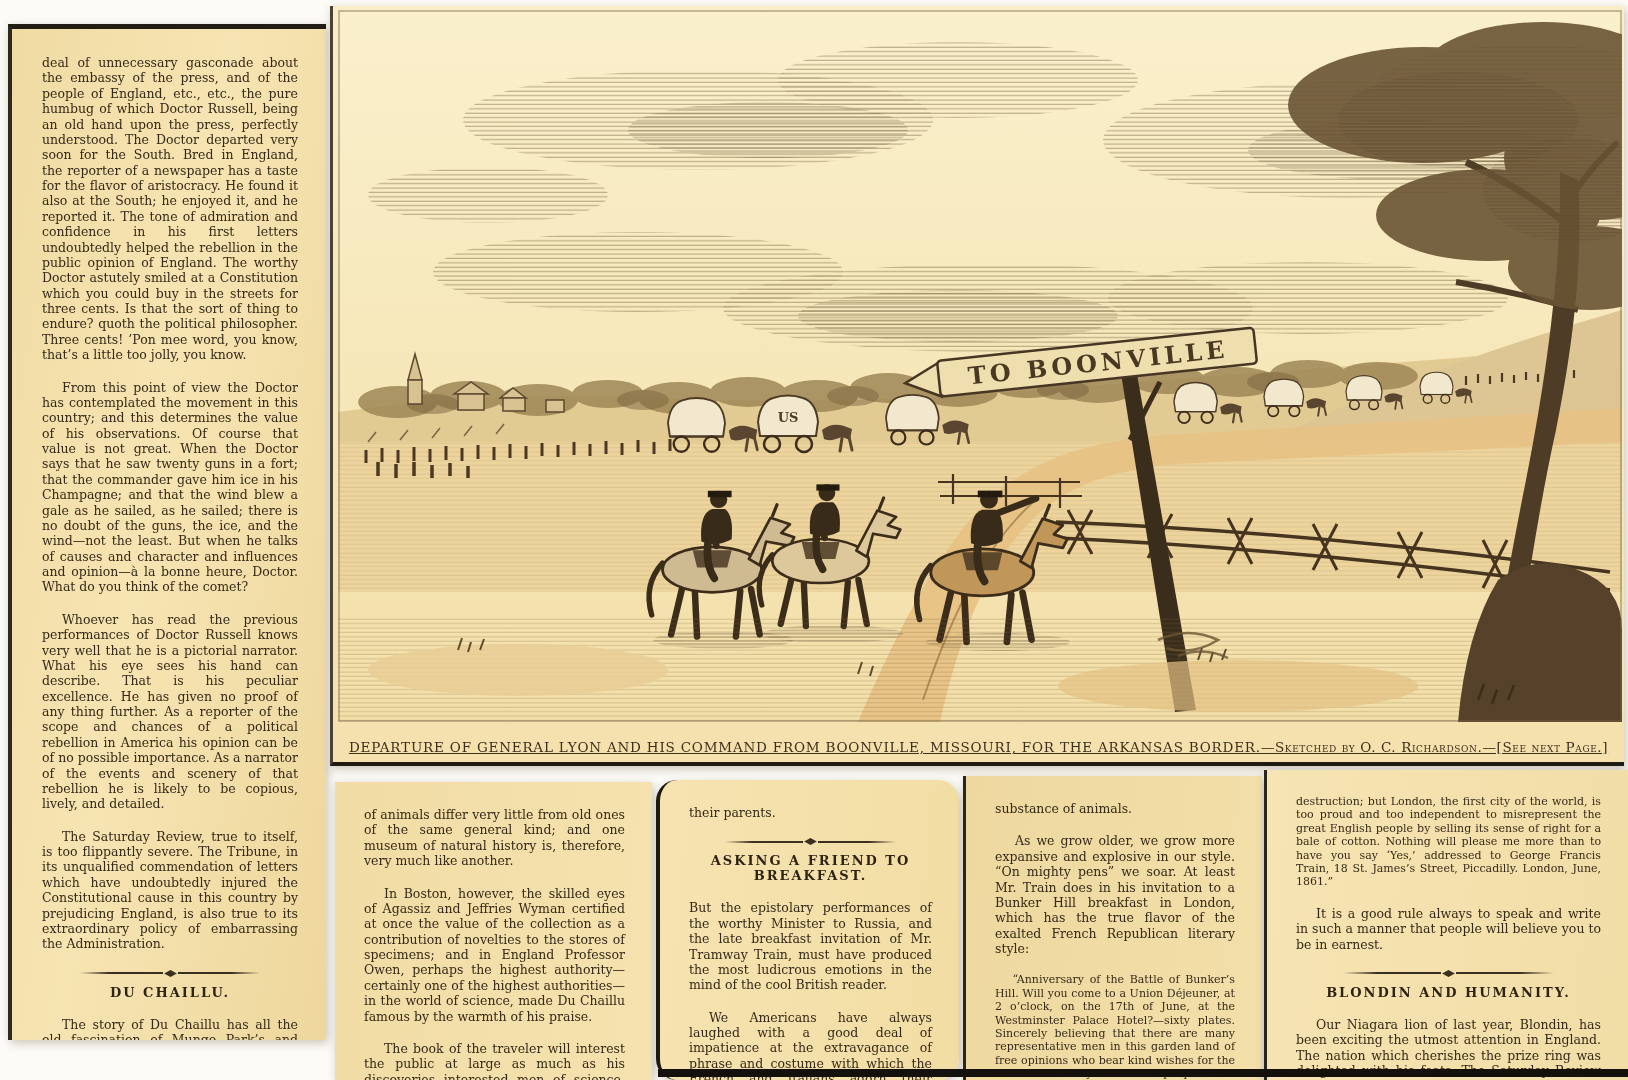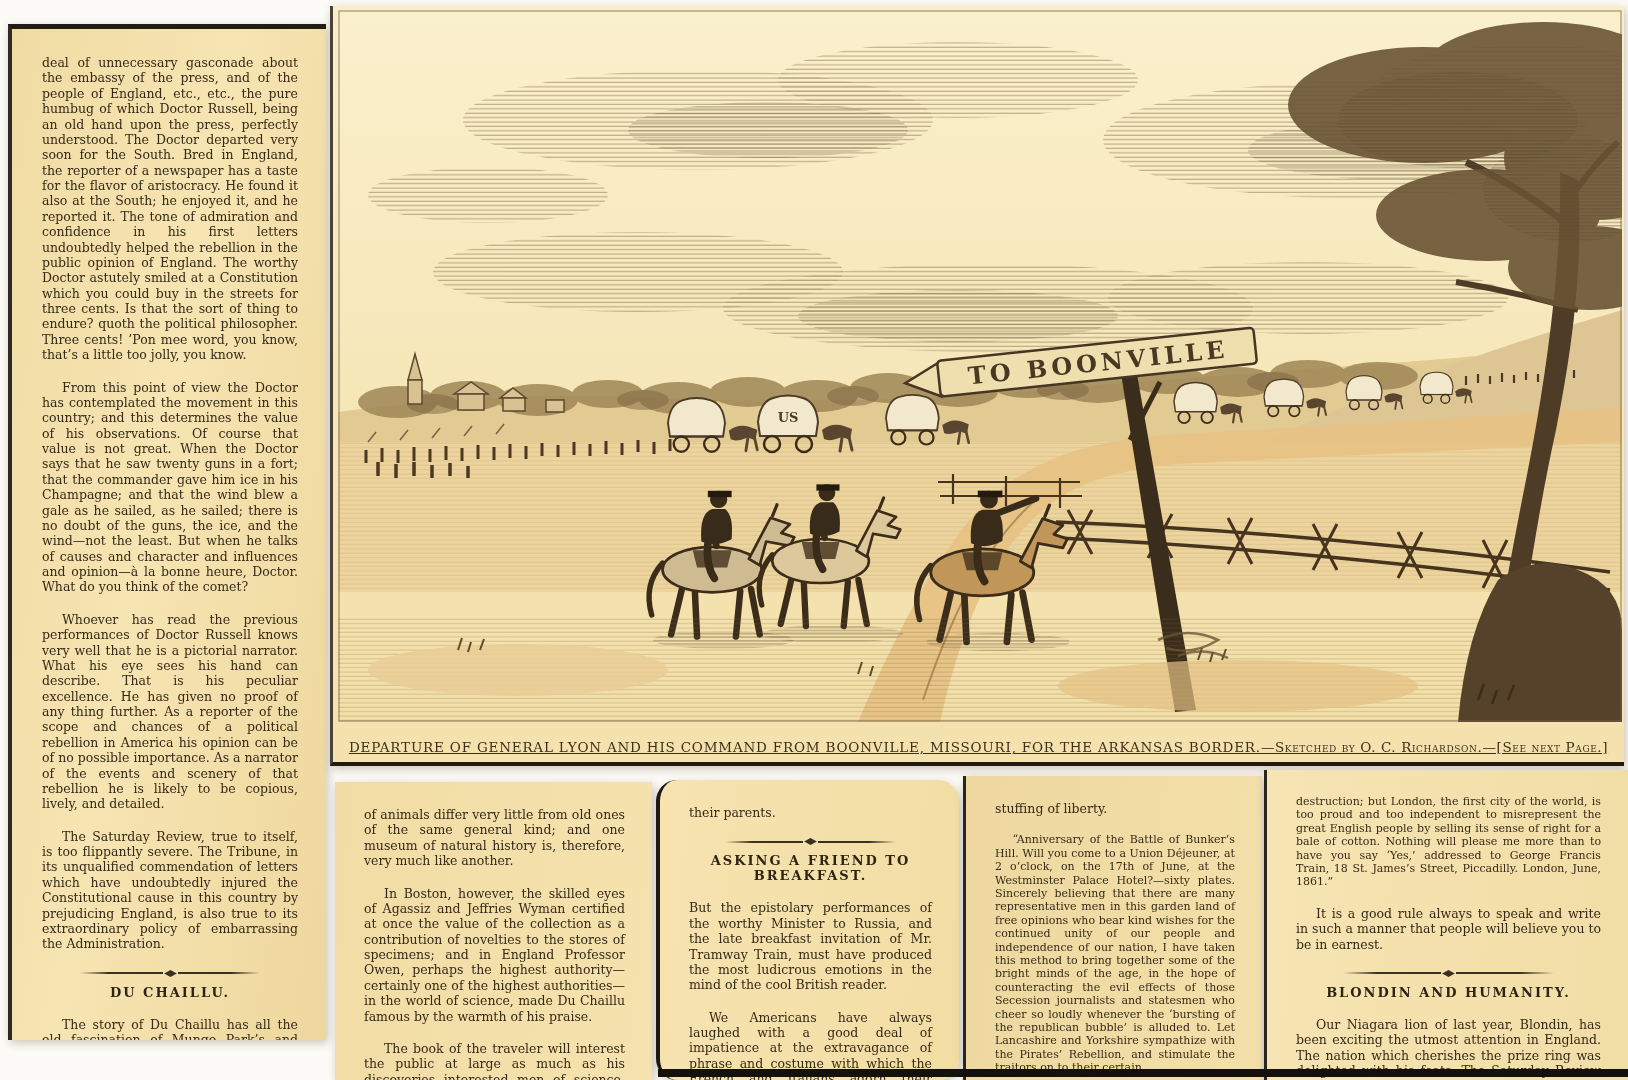--- a/index.html
+++ b/index.html
@@ -277,21 +277,22 @@
       <div class="divider">
         <span class="dl-l"></span>
         <span class="dd"></span>
         <span class="dl-r"></span>
       </div>
       <div class="heading">ASKING A FRIEND TO BREAKFAST.</div>
       <p class="para noindent">But the epistolary performances of the worthy Minister to Russia, and the late breakfast invitation of Mr. Tramway Train, must have produced the most ludicrous emotions in the mind of the cool British reader.</p>
       <p class="para">We Americans have always laughed with a good deal of impatience at the extravagance of phrase and costume with which the French and Italians adorn their praises of liberty and their republican persons.  If they were not so intent upon the color of a ribbon or the form of a hat, we are wont to say, they might secure a little more of the</p>
     </section>
   <section class="clip bclip b-c">
-      <p class="para noindent">stuffing of liberty.</p>
+      <p class="para noindent">substance of animals.</p>
+      <p class="para">As we grow older, we grow more expansive and explosive in our style.  “On mighty pens” we soar.  At least Mr. Train does in his invitation to a Bunker Hill breakfast in London, which has the true flavor of the exalted French Republican literary style:</p>
       <p class="para quote">“Anniversary of the Battle of Bunker’s Hill.  Will you come to a Union Déjeuner, at 2 o’clock, on the 17th of June, at the Westminster Palace Hotel?—sixty plates.  Sincerely believing that there are many representative men in this garden land of free opinions who bear kind wishes for the continued unity of our people and independence of our nation, I have taken this method to bring together some of the bright minds of the age, in the hope of counteracting the evil effects of those Secession journalists and statesmen who cheer so loudly whenever the ‘bursting of the republican bubble’ is alluded to.  Let Lancashire and Yorkshire sympathize with the Pirates’ Rebellion, and stimulate the traitors on to their certain</p>
     </section>
   <section class="clip bclip b-d">
       <p class="para noindent quote">destruction; but London, the first city of the world, is too proud and too independent to misrepresent the great English people by selling its sense of right for a bale of cotton.  Nothing will please me more than to have you say ‘Yes,’ addressed to George Francis Train, 18 St. James’s Street, Piccadilly.  London, June, 1861.”</p>
       <p class="para">It is a good rule always to speak and write in such a manner that people will believe you to be in earnest.</p>
       <div class="divider">
         <span class="dl-l"></span>
         <span class="dd"></span>
         <span class="dl-r"></span>
       </div>

